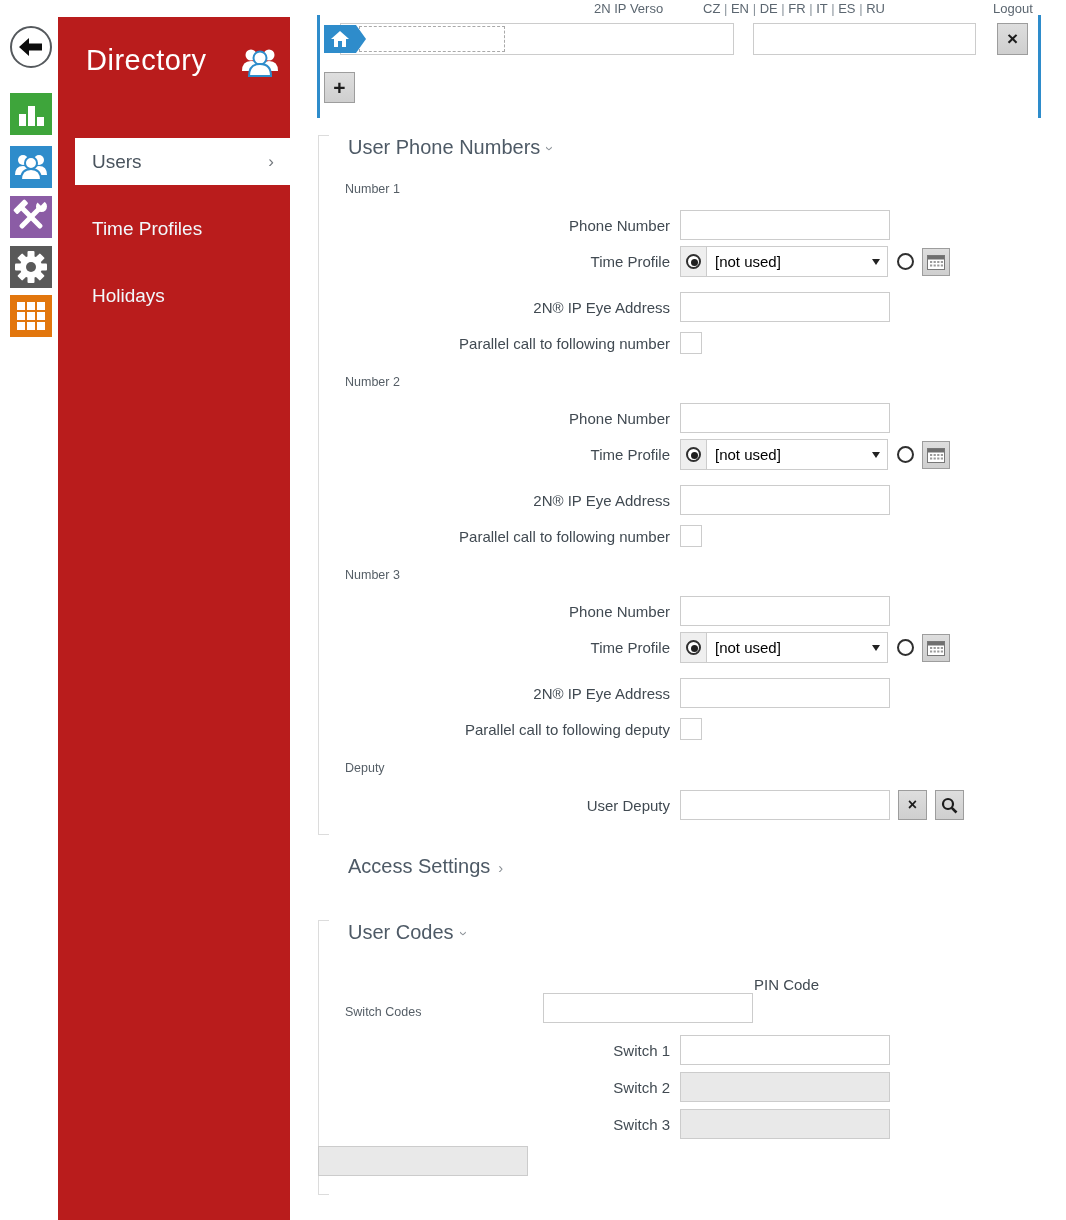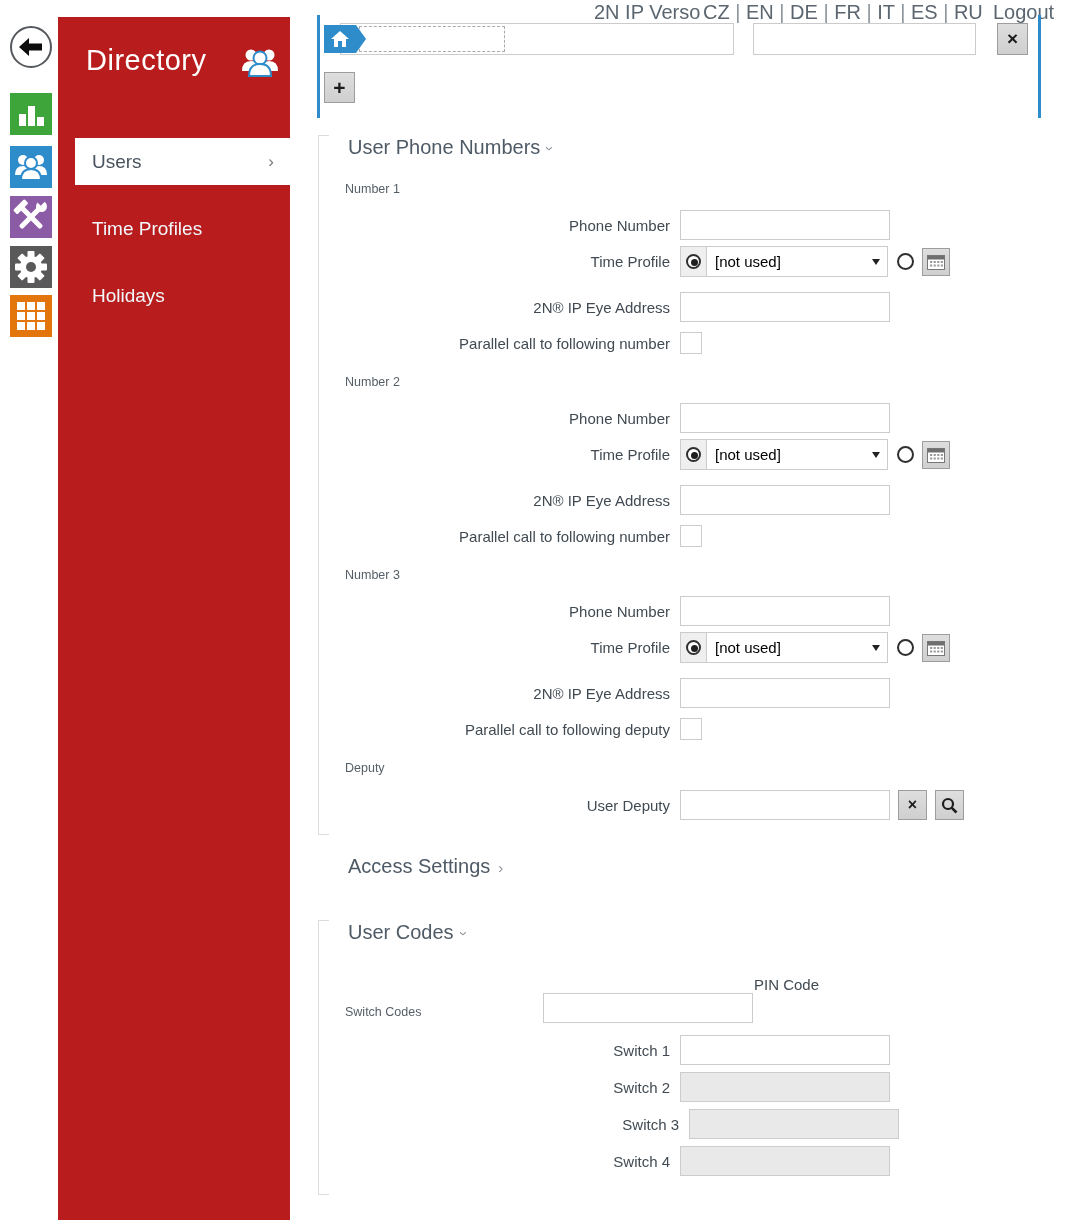--- a/index.html
+++ b/index.html
@@ -1,21 +1,21 @@
 <!DOCTYPE html>
 <html><head>
 <meta charset="utf-8">
 <style>
   * { margin:0; padding:0; box-sizing:border-box; }
   html,body { background:#fff; }
   body { font-family:"Liberation Sans","DejaVu Sans",sans-serif; color:#414a52; }
   .screen { position:relative; width:1066px; height:1220px; overflow:hidden; background:#fff; }
 
   
-  .topbar-text { position:absolute; top:1px; font-size:20px; color:#5b6670; white-space:nowrap; }
+  .topbar-text { position:absolute; top:1px; font-size:13px; color:#5b6670; white-space:nowrap; }
   .product { left:594px; }
   .langbar { left:703px; }
   .langbar span.lang { cursor:pointer; }
   .langbar span.sep { color:#8a949c; }
   .logout { left:993px; cursor:pointer; }
 
   
   .user-panel { position:absolute; left:317px; top:15px; width:724px; height:103px;
                 border-left:3px solid #2e8ccb; border-right:3px solid #2e8ccb; }
   .name-box { position:absolute; left:20px; top:8px; width:394px; height:32px;
@@ -402,23 +402,22 @@
   <div class="group-label" style="top:1005px;">Switch Codes</div>
   <div id="switch-rows">
       <div class="form-row" style="top: 1035px;">
         <div class="lbl">Switch 1</div>
         <input type="text" class="txt-input" style="">
       </div>
       <div class="form-row" style="top: 1072px;">
         <div class="lbl">Switch 2</div>
         <input type="text" class="txt-input" disabled="" style="">
       </div>
-      <div class="form-row" style="top: 1109px; margin-left: 9px;">
+      <div class="form-row" style="top: 1109px;">
         <div class="lbl">Switch 3</div>
         <input type="text" class="txt-input" disabled="" style="">
       </div>
       <div class="form-row" style="top: 1146px;">
-        <div class="lbl">Switch 4</div>
         <input type="text" class="txt-input" disabled="" style="">
       </div>
     </div>
 
 </div>
 
 </body></html>

